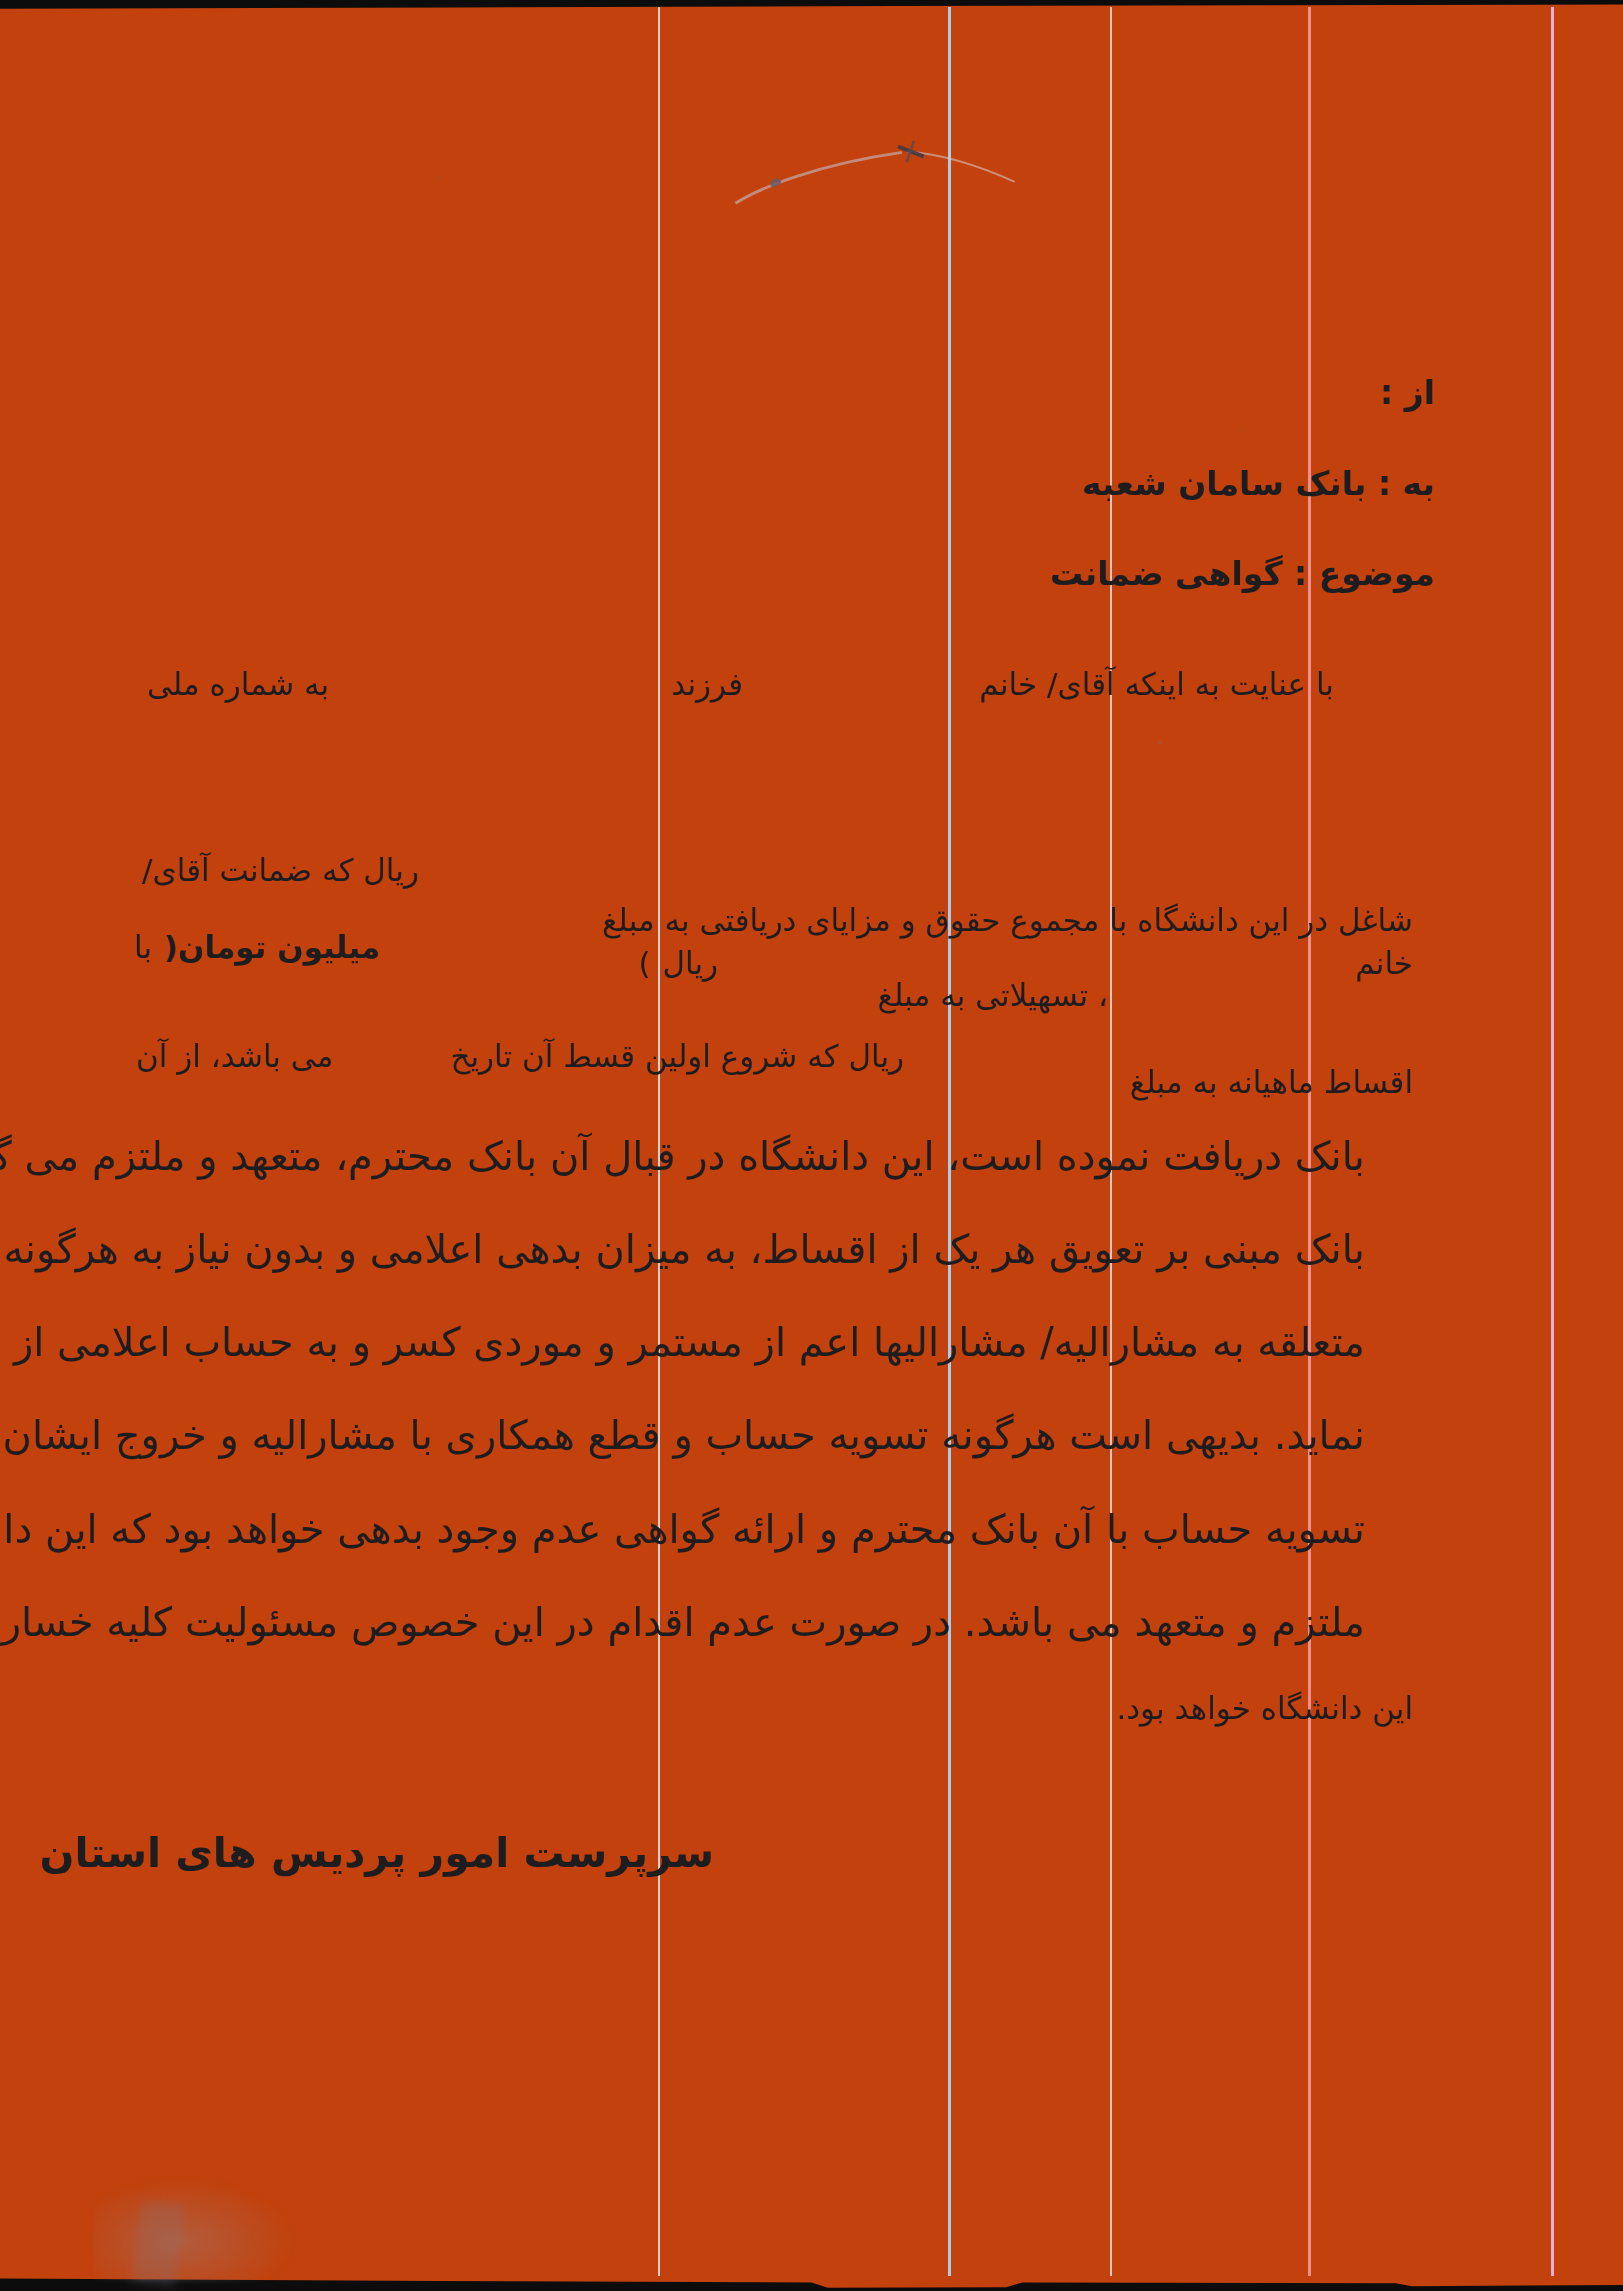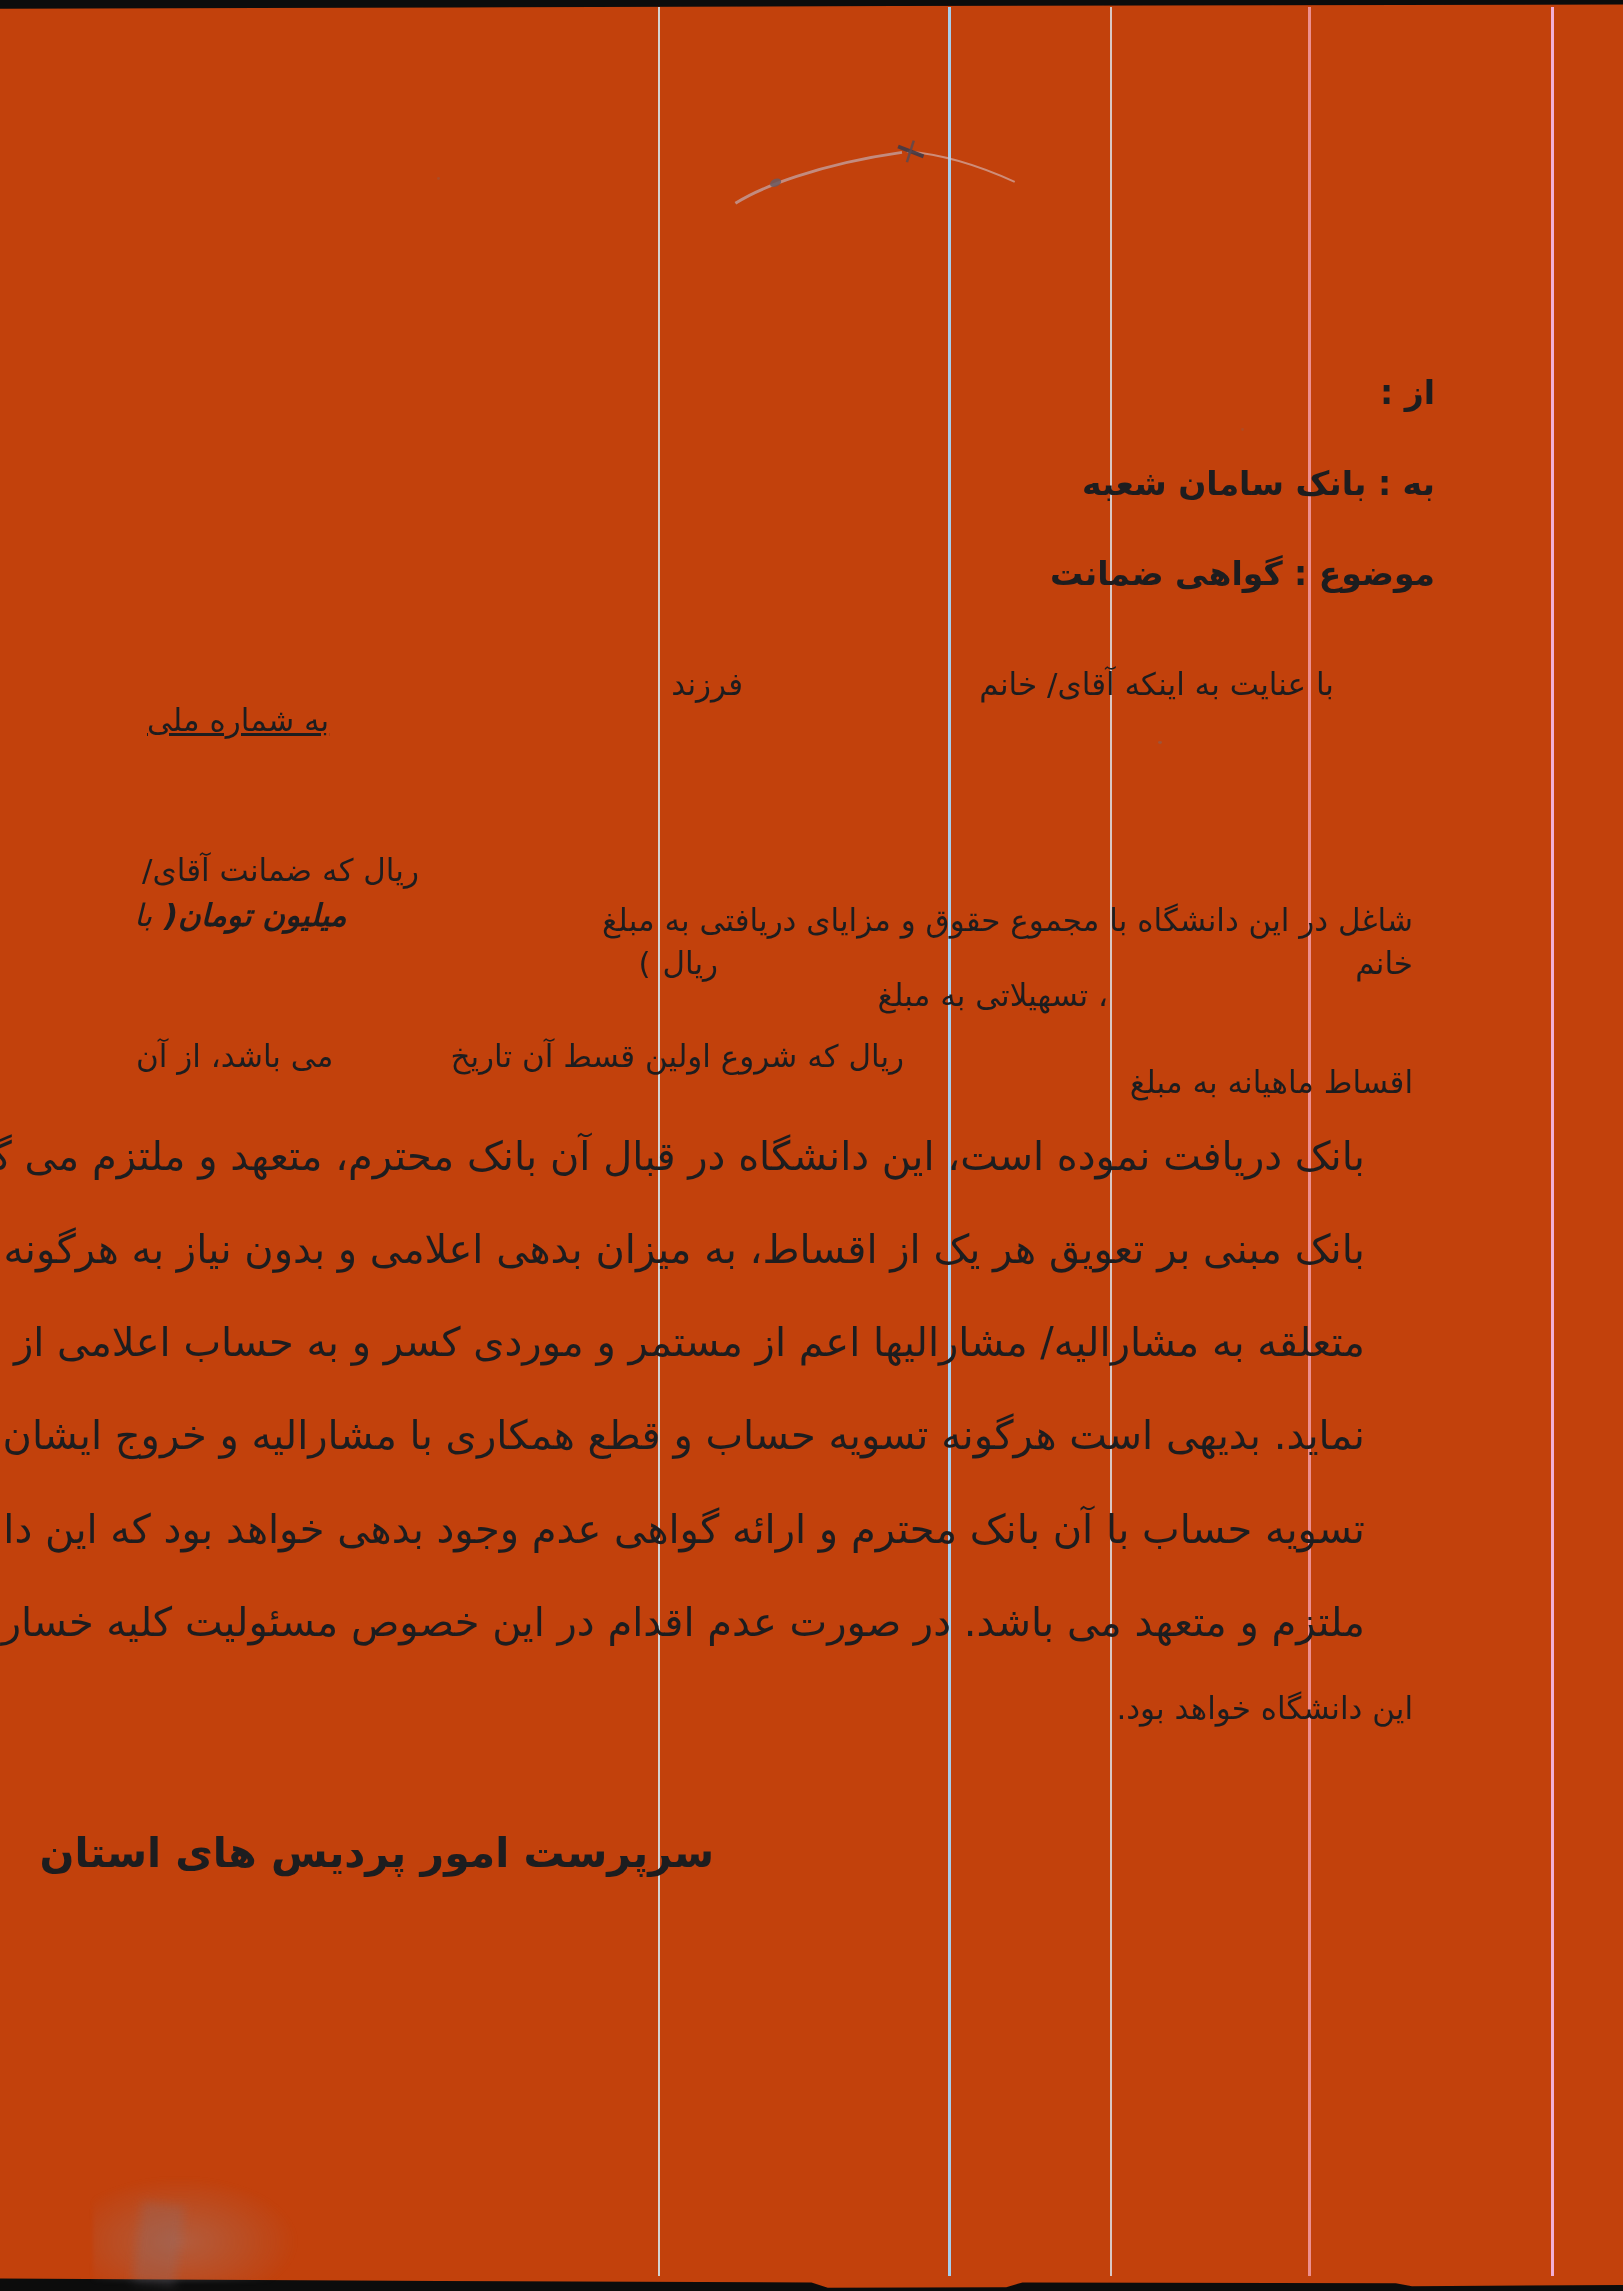--- a/index.html
+++ b/index.html
@@ -83,30 +83,30 @@
   <div class="speck" style="left:437px;top:177px;width:2.9px;height:2.9px;opacity:.6;"></div>
   <div class="speck" style="left:66px;top:1158px;width:4.9px;height:2.9px;opacity:.5;"></div>
   <div class="speck" style="left:1241px;top:428px;width:2.9px;height:2.9px;opacity:.5;"></div>
 
   <div class="hdr" style="top:372px;right:236px;">از :</div>
   <div class="hdr" style="top:553px;right:236px;">موضوع : گواهی ضمانت</div>
   <div class="hdr" style="top:463px;right:236px;">به : بانک سامان شعبه</div>
 
   <span class="body-seg" style="top:663px;right:337px;">با عنایت به اینکه آقای/ خانم</span>
   <span class="body-seg" style="top:663px;right:928px;">فرزند</span>
-  <span class="body-seg" style="top:699px;left:147px;text-decoration:underline;">به شماره ملی</span>
+  <span class="body-seg" style="top:663px;left:147px;">به شماره ملی</span>
 
 
   <span class="body-seg" style="top:899px;right:258px;">شاغل در این دانشگاه با مجموع حقوق و مزایای دریافتی به مبلغ</span>
   <span class="body-seg" style="top:849px;left:142px;">ریال که ضمانت آقای/</span>
 
   <span class="body-seg" style="top:942px;right:258px;">خانم</span>
   <span class="body-seg" style="top:942px;right:563px;margin-top:32px;">، تسهیلاتی به مبلغ</span>
   <span class="body-seg" style="top:942px;right:953px;"><span>ریال</span><span class="paren sp-start">(</span></span>
-  <span class="body-seg" style="top:894px;left:134px;font-style:italic;"><span class="bold">میلیون تومان</span><span class="bold paren">)</span><span class="sp-start">با</span></span>
+  <span class="body-seg" style="top:926px;left:134px;"><span class="bold">میلیون تومان</span><span class="bold paren">)</span><span class="sp-start">با</span></span>
 
   <span class="body-seg" style="top:1035px;right:258px;margin-top:26px;">اقساط ماهیانه به مبلغ</span>
   <span class="body-seg" style="top:1035px;right:767px;">ریال که شروع اولین قسط آن تاریخ</span>
   <span class="body-seg" style="top:1035px;left:136px;">می باشد، از آن</span>
 
   <div class="line-full" style="top:1128px;">بانک دریافت نموده است، این دانشگاه در قبال آن بانک محترم، متعهد و ملتزم می گردد، در صورت اعلام آن</div>
   <div class="line-full" style="top:1221px;">بانک مبنی بر تعویق هر یک از اقساط، به میزان بدهی اعلامی و بدون نیاز به هرگونه اقدامی، از حقوق و مزایای</div>
   <div class="line-full" style="top:1314px;">متعلقه به مشارالیه/ مشارالیها اعم از مستمر و موردی کسر و به حساب اعلامی از سوی آن بانک محترم واریز</div>
   <div class="line-full" style="top:1407px;">نماید. بدیهی است هرگونه تسویه حساب و قطع همکاری با مشارالیه و خروج ایشان از این دانشگاه منوط به</div>
   <div class="line-full" style="top:1501px;">تسویه حساب با آن بانک محترم و ارائه گواهی عدم وجود بدهی خواهد بود که این دانشگاه در این خصوص نیز</div>

